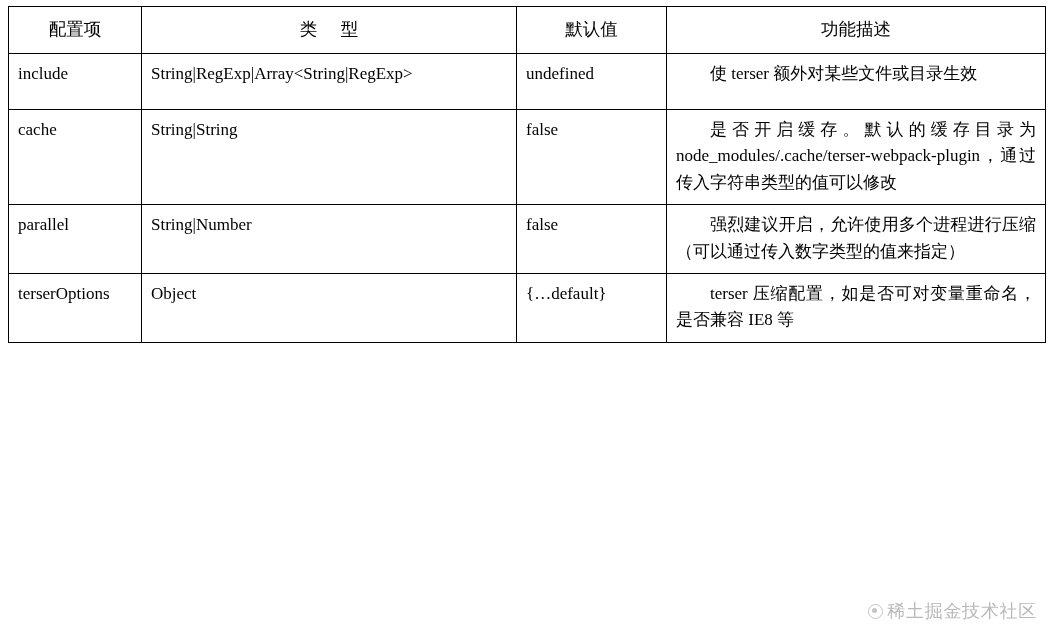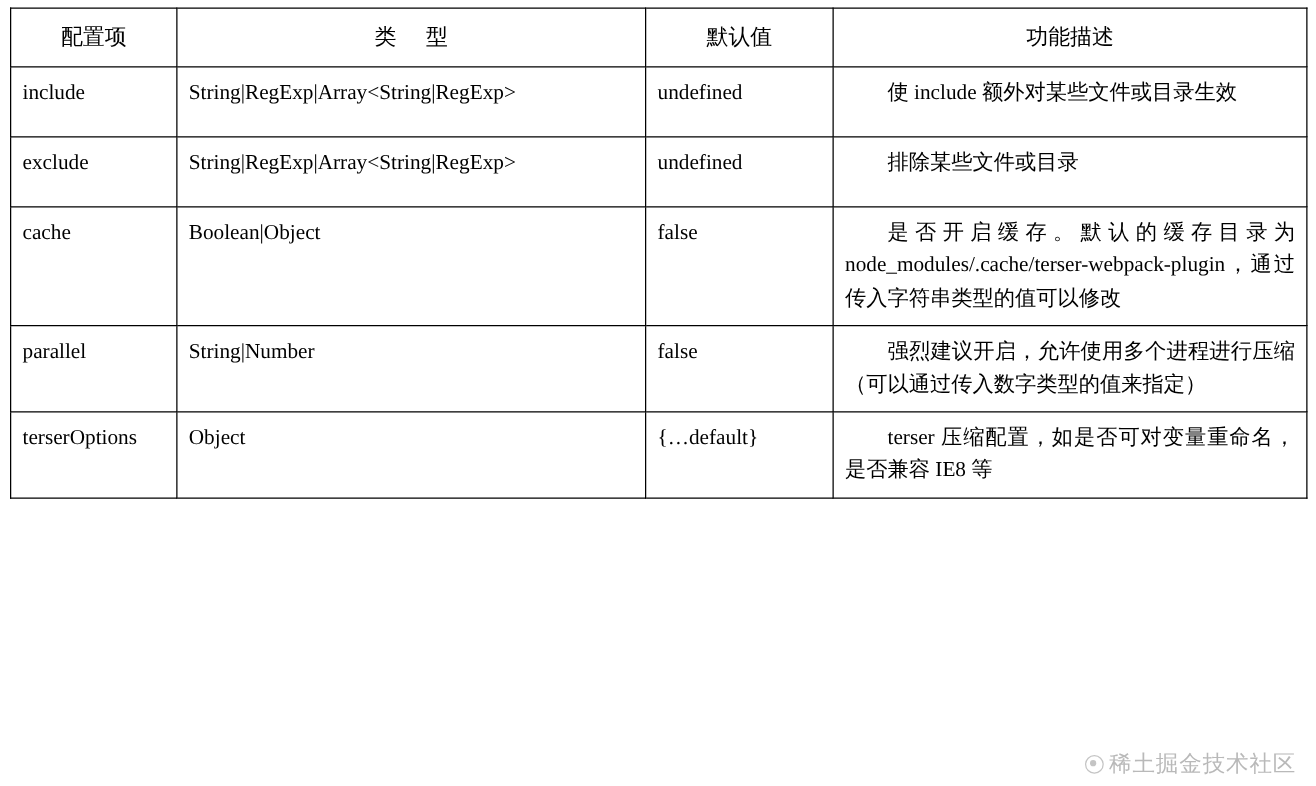--- a/index.html
+++ b/index.html
@@ -117,34 +117,26 @@
         <th>默认值</th>
         <th>功能描述</th>
       </tr>
     </thead>
     <tbody>
       <tr class="row-h-small">
         <td class="name-cell">include</td>
         <td class="type-cell">String|RegExp|Array&lt;String|RegExp&gt;</td>
         <td class="default-cell">undefined</td>
         <td class="desc-cell indent">
-            <span>使 include 额外对某些文件或目录生效</span>
-          </td>
-      </tr>
-      <tr class="row-h-small">
-        <td class="name-cell">exclude</td>
-        <td class="type-cell">String|RegExp|Array&lt;String|RegExp&gt;</td>
-        <td class="default-cell">undefined</td>
-        <td class="desc-cell indent">
-            <span>排除某些文件或目录</span>
+            <span>使 terser 额外对某些文件或目录生效</span>
           </td>
       </tr>
       <tr>
         <td class="name-cell">cache</td>
-        <td class="type-cell">Boolean|Object</td>
+        <td class="type-cell">String|String</td>
         <td class="default-cell">false</td>
         <td class="desc-cell indent">
             <span>是否开启缓存。默认的缓存目录为 node_modules/.cache/terser-webpack-plugin，通过传入字符串类型的值可以修改</span>
           </td>
       </tr>
       <tr>
         <td class="name-cell">parallel</td>
         <td class="type-cell">String|Number</td>
         <td class="default-cell">false</td>
         <td class="desc-cell indent">

